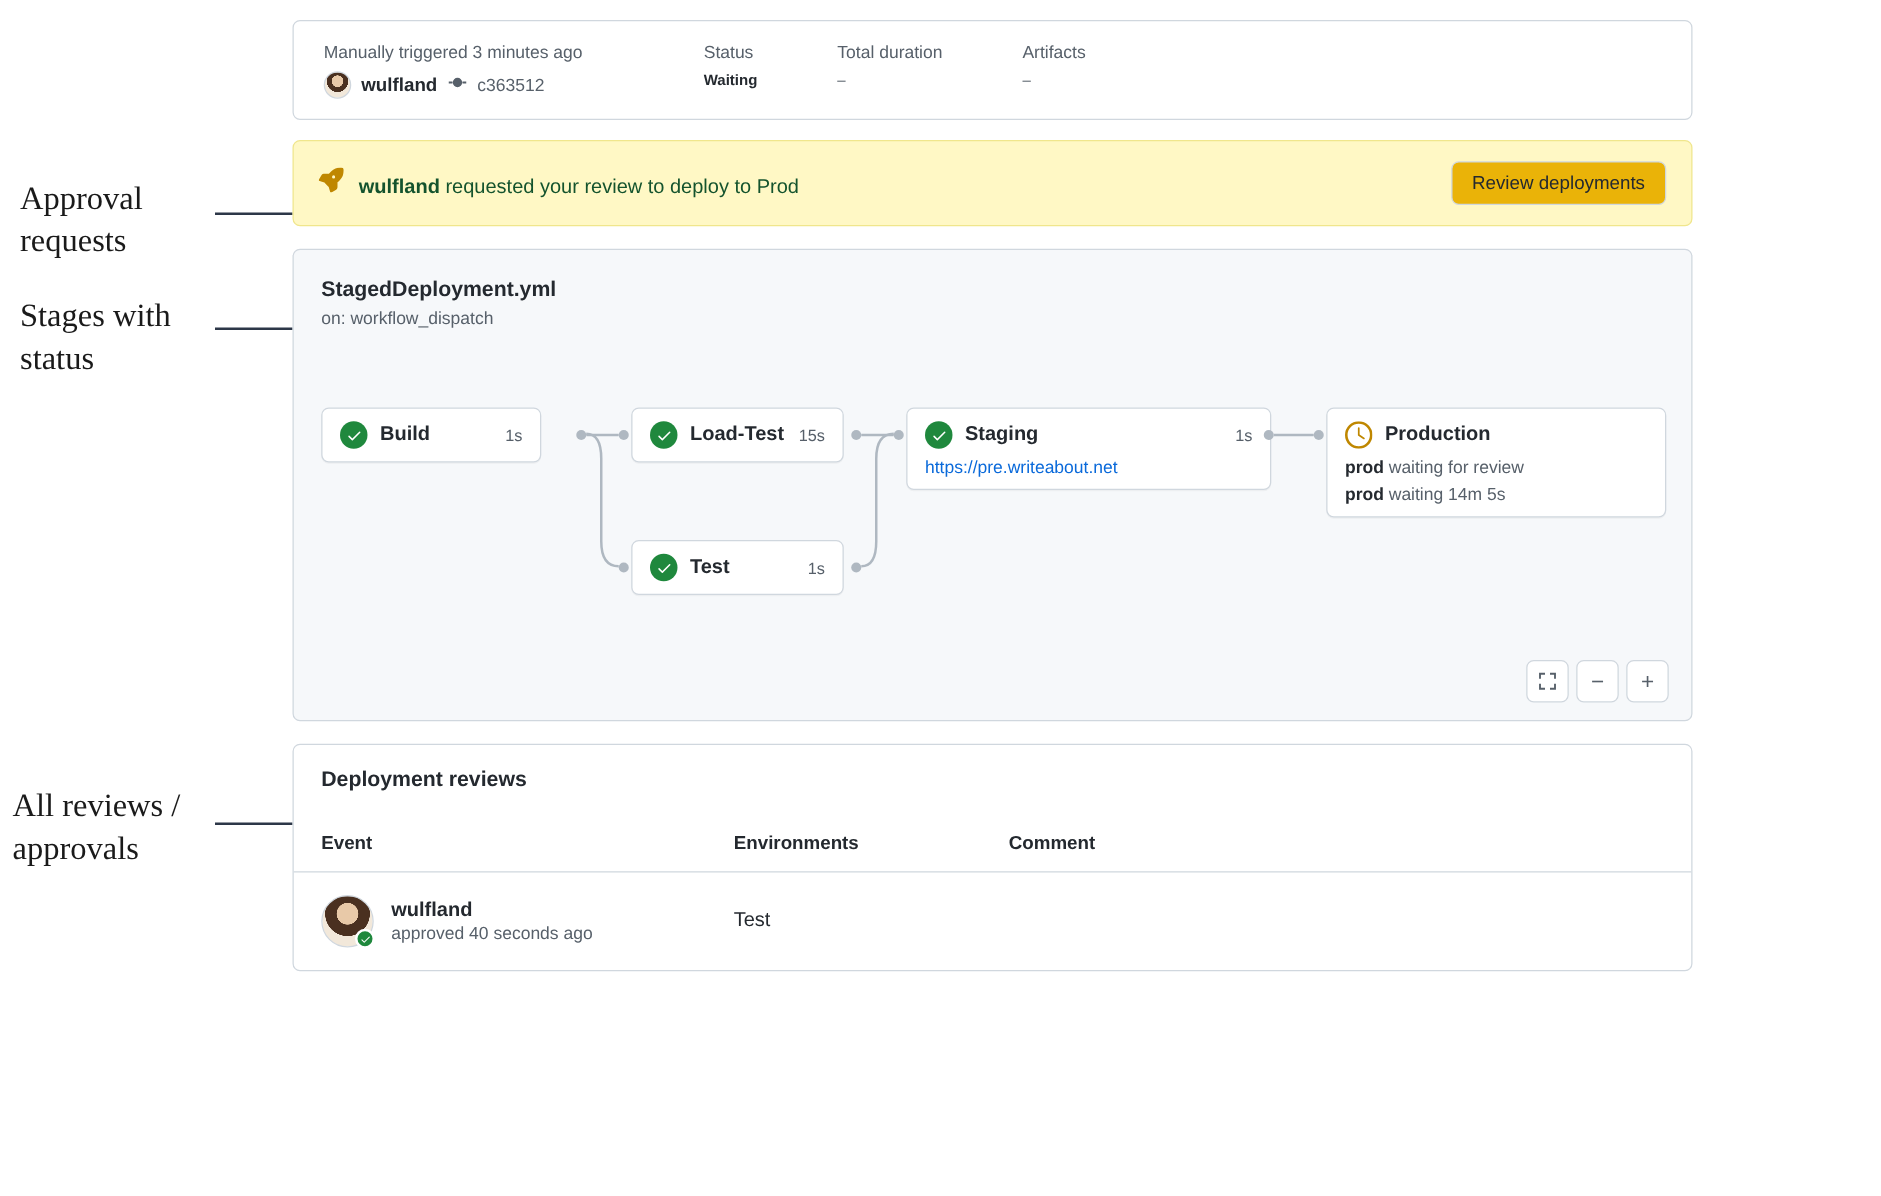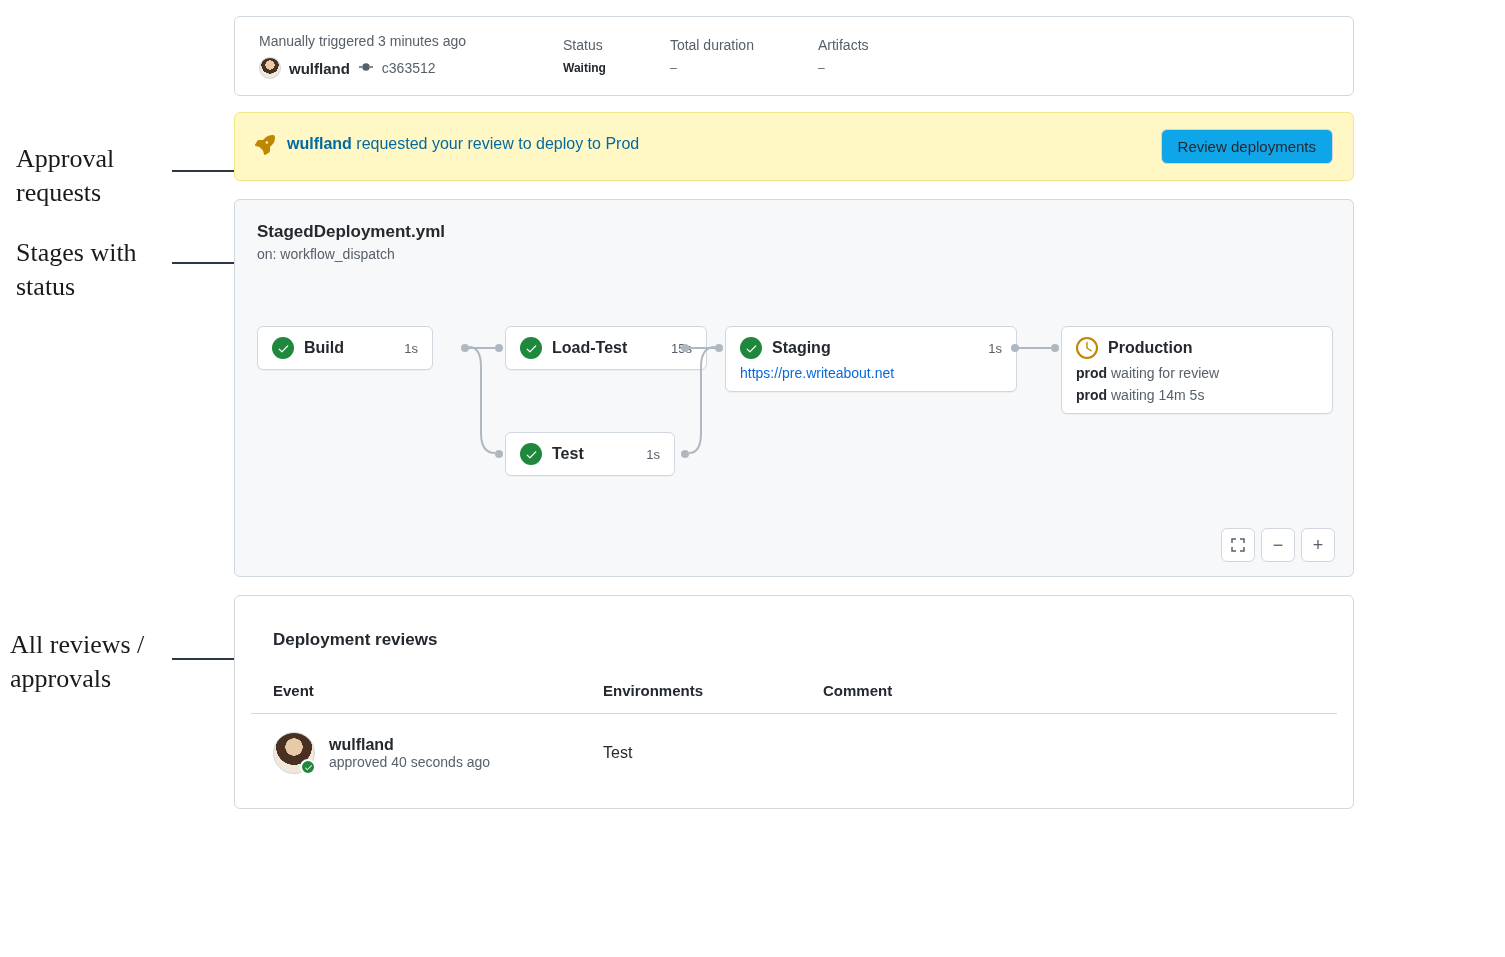--- a/index.html
+++ b/index.html
@@ -35,21 +35,21 @@
     border-radius: 6px;
     background: #fff;
     margin-bottom: 16px;
   }
   
   .summary {
     padding: 16px 24px;
     display: flex;
     gap: 64px;
   }
-  .summary-col { display: flex; flex-direction: column; gap: 8px; justify-content: center; }
+  .summary-col { display: flex; flex-direction: column; gap: 8px; }
   .summary-label { font-size: 14px; color: #57606a; }
   .summary-value { font-size: 12px; color: #24292f; font-weight: 600; }
   .summary-value.muted { font-weight: 400; color: #57606a; }
   .trigger-row { display: flex; align-items: center; gap: 8px; font-size: 15px; }
   .avatar {
     width: 22px; height: 22px; border-radius: 50%;
     background: radial-gradient(circle at 50% 35%, #e8c9a8 28%, #4a3020 29% 52%, #f2e8da 53%);
     border: 1px solid #d0d7de;
     display: inline-block;
   }
@@ -73,24 +73,24 @@
   .approval-banner {
     background: #fff8c5;
     border: 1px solid #f0e68c;
     border-radius: 6px;
     padding: 16px 20px;
     display: flex;
     align-items: center;
     justify-content: space-between;
     margin-bottom: 18px;
   }
-  .approval-left { display:flex; align-items:flex-start; gap: 12px; font-size: 16px; color:#0369a1; }
+  .approval-left { display:flex; align-items:flex-end; gap: 12px; font-size: 16px; color:#14532d; }
   .rocket { color: #bf8700; }
   .btn {
-    background: #0ea5e9;
+    background: #eab308;
     border: 1px solid #d0d7de;
     border-radius: 6px;
     padding: 8px 16px;
     font-size: 15px;
     font-weight: 500;
     color: #24292f;
     cursor: pointer;
   }
   
   .workflow-card {
@@ -138,21 +138,21 @@
   .controls {
     position: absolute; right: 18px; bottom: 14px;
     display: flex; gap: 6px;
   }
   .ctrl-btn {
     width: 34px; height: 34px; border:1px solid #d0d7de; border-radius:6px;
     background:#fff; display:flex; align-items:center; justify-content:center;
     font-size: 18px; color:#57606a; cursor:pointer;
   }
   
-  .reviews-card { padding: 16px; }
+  .reviews-card { padding: 0; }
   .reviews-head { padding: 18px 22px 14px 22px; }
   .reviews-title { font-size: 17px; font-weight: 600; margin-bottom: 4px;}
   .reviews-sub { font-size: 14px; color: #57606a; }
   .reviews-table-head {
     display:flex; padding: 14px 22px; font-size:15px; color:#24292f; font-weight:600;
   }
   .col-event { width: 330px; }
   .col-env { width: 220px; }
   .col-comment { flex:1; }
   .reviews-row {
@@ -244,21 +244,21 @@
             </span>
           <span class="stage-name">Build</span>
           <span class="stage-time">1s</span>
         </div>
       </div>
       <span class="dot" style="left:204px; top:42px;"></span>
 
       <span class="conn" style="left:212px; top:45px; width:26px;"></span>
       <span class="dot" style="left:238px; top:42px;"></span>
 
-      <div class="stage-box" style="left:248px; top:24px; width:202px;">
+      <div class="stage-box" style="left:248px; top:24px; width:170px;">
         <div class="stage-row">
           <span class="check">
               <svg viewBox="0 0 16 16">
                 <path fill="currentColor" d="M13.78 4.22a.75.75 0 010 1.06l-7.25 7.25a.75.75 0 01-1.06 0L2.22 9.28a.75.75 0 011.06-1.06L6 10.94l6.72-6.72a.75.75 0 011.06 0z"></path>
               </svg>
             </span>
           <span class="stage-name">Load-Test</span>
           <span class="stage-time">15s</span>
         </div>
       </div>

